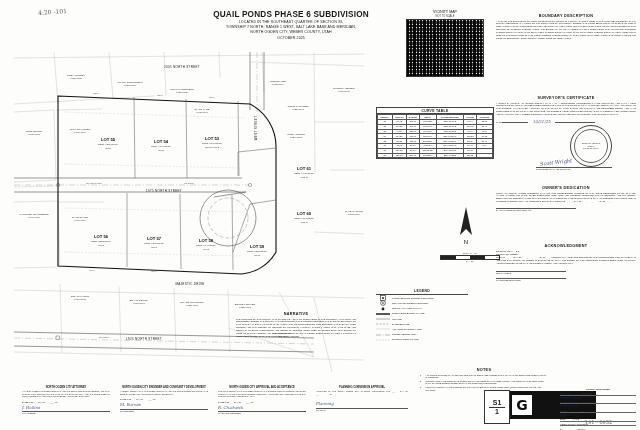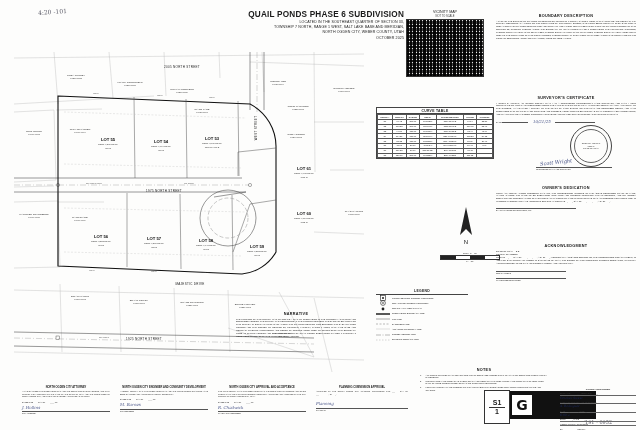--- a/index.html
+++ b/index.html
@@ -2,21 +2,21 @@
 <html><head>
 <meta charset="utf-8">
 <style>
   html,body{margin:0;padding:0;background:#ffffff;}
   body{width:640px;height:430px;overflow:hidden;font-family:"Liberation Sans",sans-serif;color:#1a1a1a;}
   #sheet{position:relative;width:640px;height:430px;background:#fdfdfc;}
 
   .abs{position:absolute;}
 
   
-  #titleblock{left:178px;top:10px;width:226px;text-align:right;}
+  #titleblock{left:178px;top:10px;width:226px;text-align:center;}
   #plat-title{font-size:8.2px;font-weight:bold;letter-spacing:.2px;line-height:10px;}
   .subt{font-size:3.6px;line-height:5.2px;letter-spacing:.1px;color:#222;}
   .subt.d{font-size:3.6px;}
 
   
   #vicinity{left:406px;top:10px;width:78px;}
   #vic-label{font-size:3.6px;text-align:center;line-height:4.6px;}
   #vic-sub{font-size:2.6px;text-align:center;color:#333;}
   #vic-img{margin-top:1px;width:76px;height:56px;border:0.6px solid #333;
     background:

